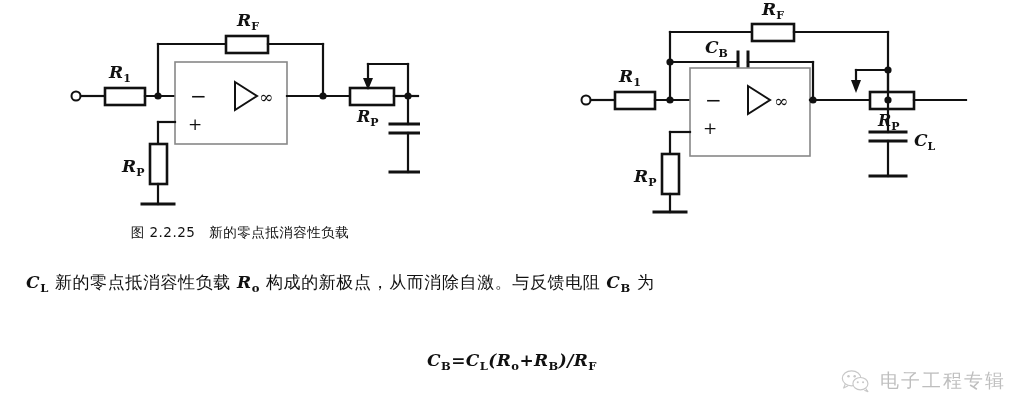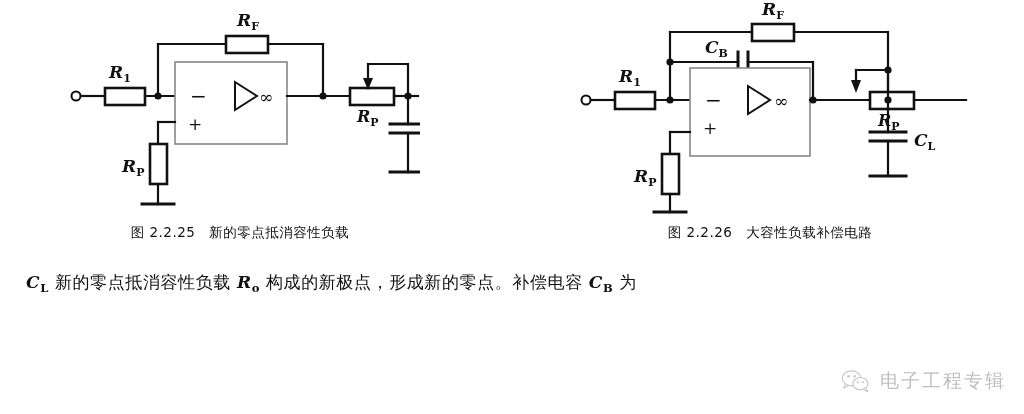--- a/index.html
+++ b/index.html
@@ -247,33 +247,33 @@
           <text x="192" y="15" font-size="17">R<tspan font-size="11" dy="4" font-style="normal">F</tspan></text>
           <text x="135" y="53" font-size="17">C<tspan font-size="11" dy="4" font-style="normal">B</tspan></text>
           <text x="64" y="182" font-size="17">R<tspan font-size="11" dy="4" font-style="normal">P</tspan></text>
           <text x="308" y="126" font-size="16">R<tspan font-size="11" dy="4" font-style="normal">P</tspan></text>
           <text x="344" y="146" font-size="17">C<tspan font-size="11" dy="4" font-style="normal">L</tspan></text>
           <text x="135" y="107" font-size="20" font-weight="normal" font-style="normal">−</text>
           <text x="133" y="134" font-size="17" font-weight="normal" font-style="normal">+</text>
           <text x="204" y="107" font-size="17" font-weight="normal" font-style="normal">∞</text>
         </g>
       </svg>
-      <div class="caption">
-        <span class="num">图 2.2.26</span><span>大容性负载补偿电路</span>
-      </div>
     </div>
   </div>
 
   <div class="body-text">
 
 
     <div class="para-line">
-      <span class="math"><span>C</span><sub>L</sub></span><span> 新的零点抵消容性负载 </span><span class="math"><span>R</span><sub>o</sub></span><span> 构成的新极点，形成新的零点。补偿电容 </span><span class="math"><span>C</span><sub>B</sub></span><span> 为</span>
-    </div>
-
+      <span class="math"><span>C</span><sub>L</sub></span><span> 新的零点抵消容性负载 </span><span class="math"><span>R</span><sub>o</sub></span><span> 构成的新极点，从而消除自激。与反馈电阻 </span><span class="math"><span>C</span><sub>B</sub></span><span> 为</span>
+    </div>
+
+    <div class="formula">
+      <span>C</span><sub>B</sub><span>=</span><span>C</span><sub>L</sub><span>(</span><span>R</span><sub>o</sub><span>+</span><span>R</span><sub>B</sub><span>)/</span><span>R</span><sub>F</sub>
+    </div>
 
   </div>
 
   <div class="watermark">
     <span class="wm-icon">
       <svg viewBox="0 0 34 28" width="30" height="26" fill="none" stroke="#9a9a9a" stroke-width="1.3">
         <ellipse cx="12" cy="11" rx="10.5" ry="8.5"></ellipse>
         <path d="M5 17 L3 22 L8 19.5" stroke-linejoin="round"></path>
         <circle cx="8.5" cy="8.5" r="1.4" fill="#9a9a9a" stroke="none"></circle>
         <circle cx="15.5" cy="8.5" r="1.4" fill="#9a9a9a" stroke="none"></circle>

